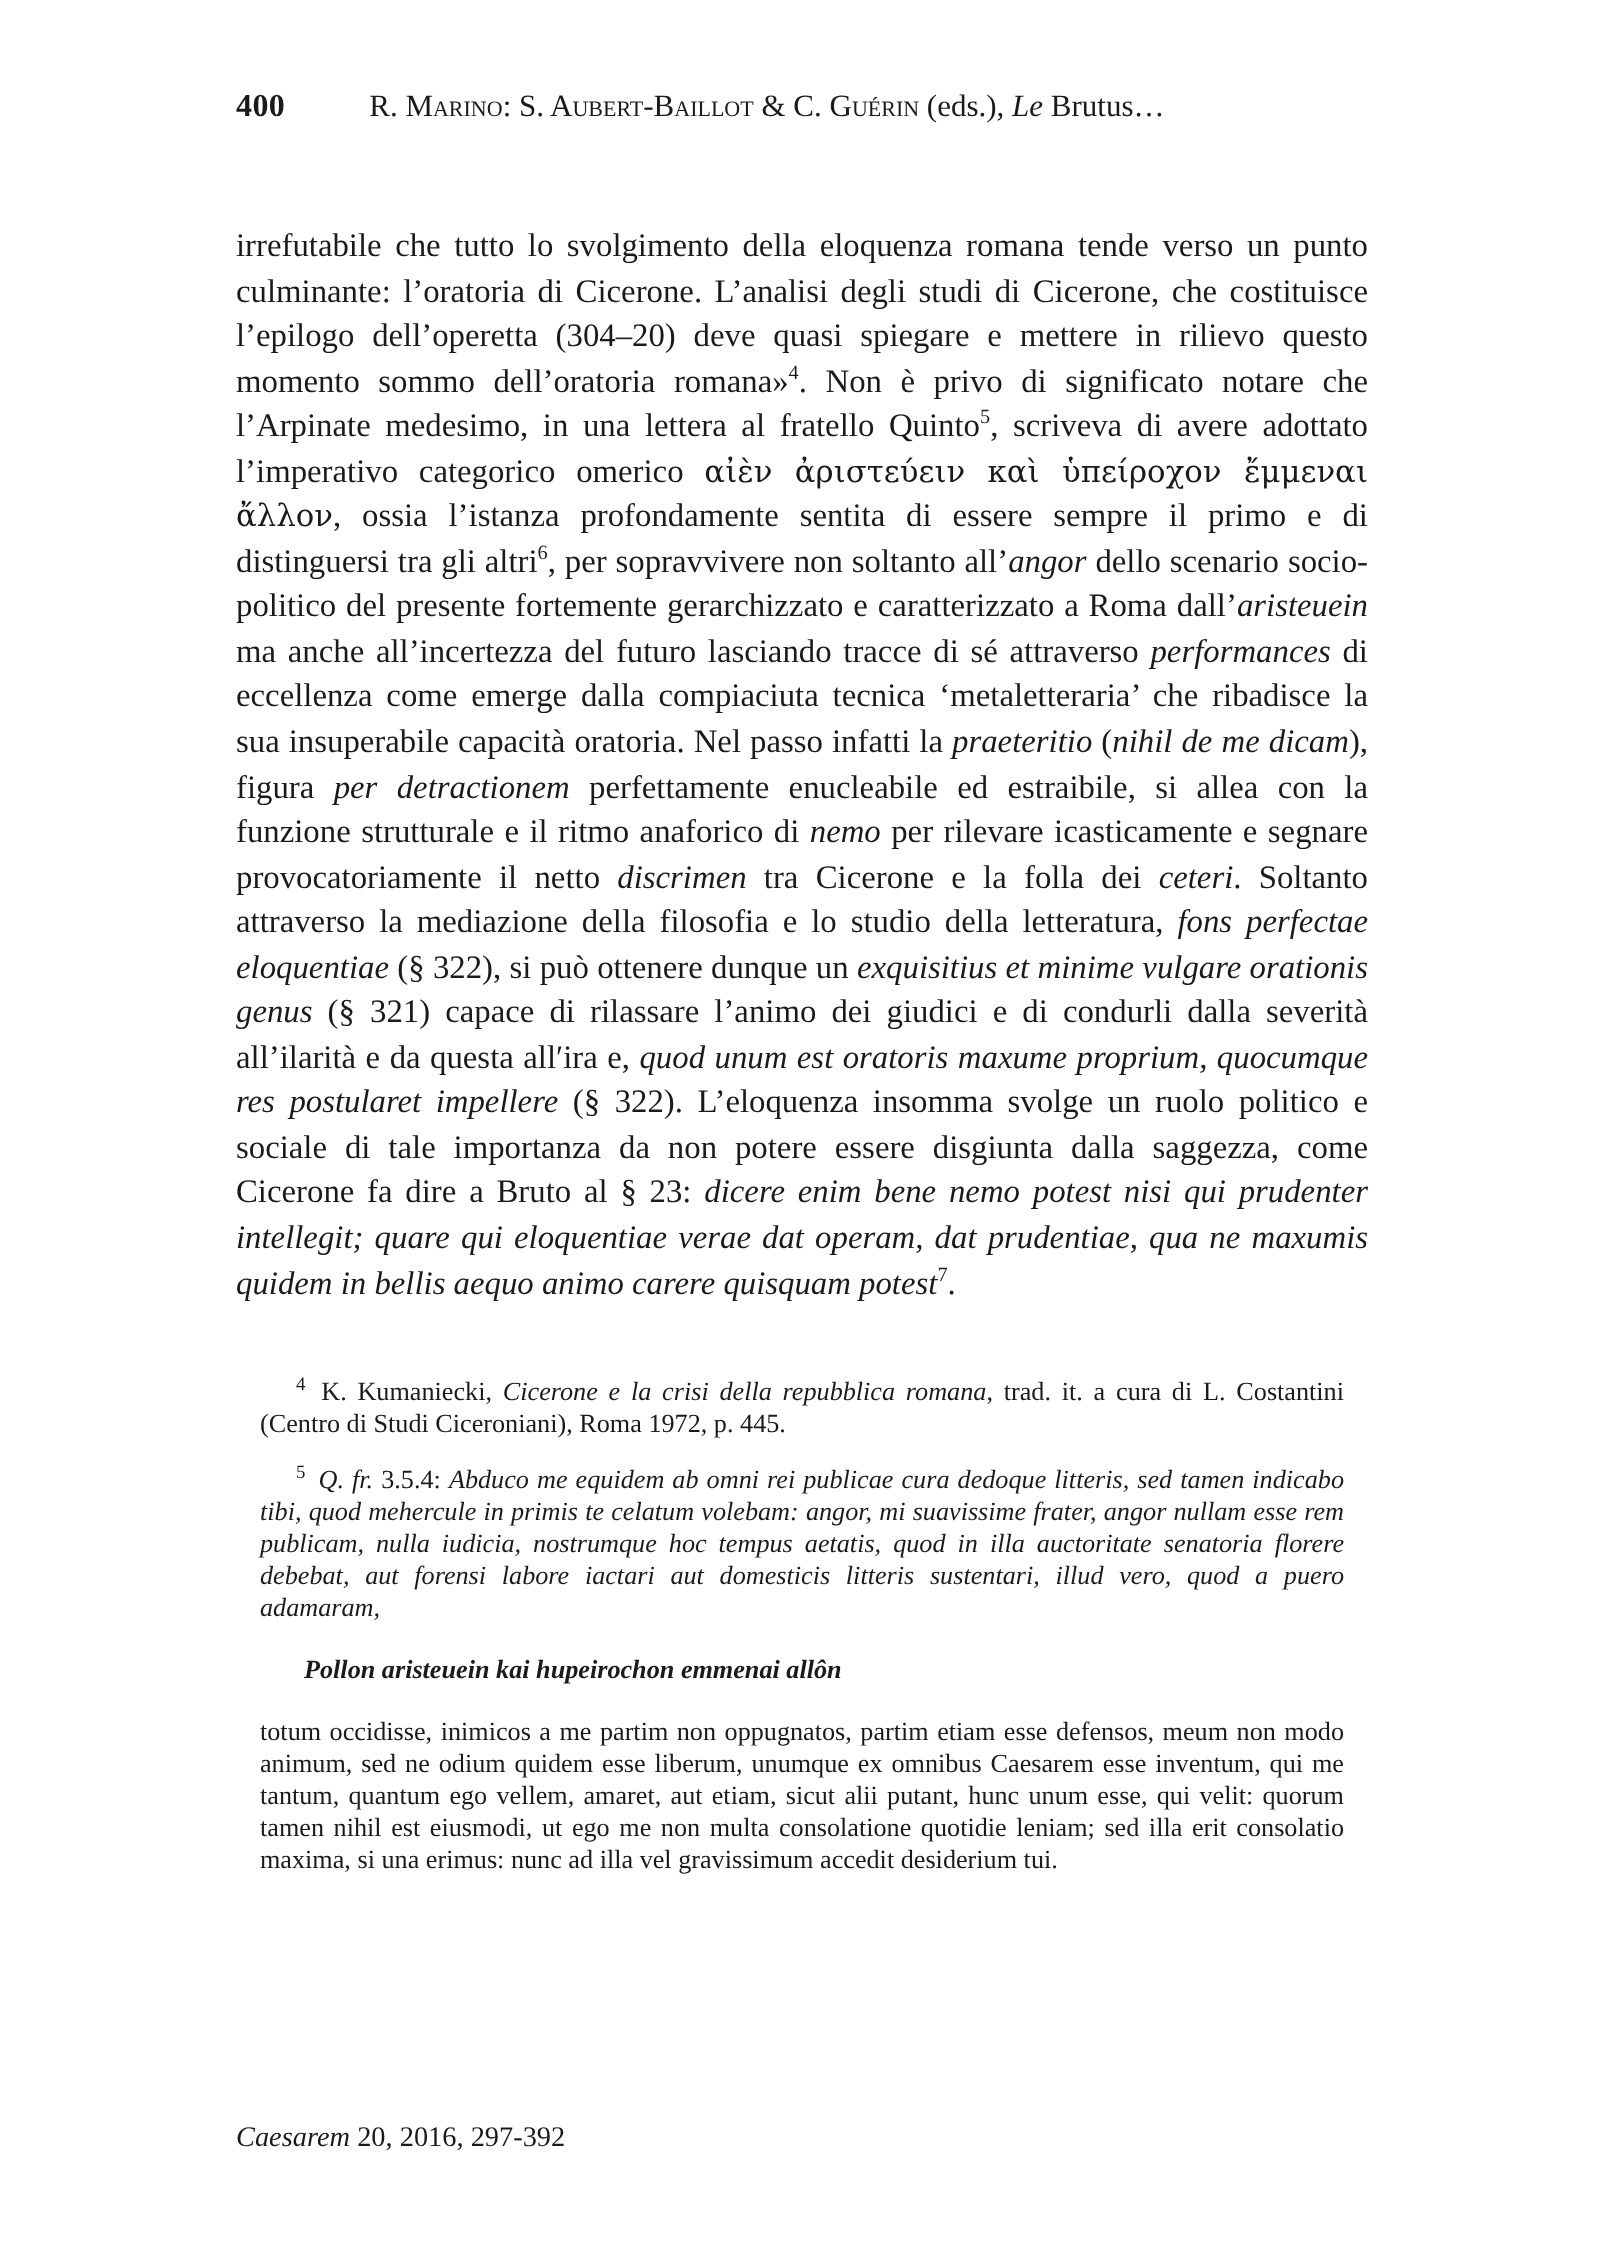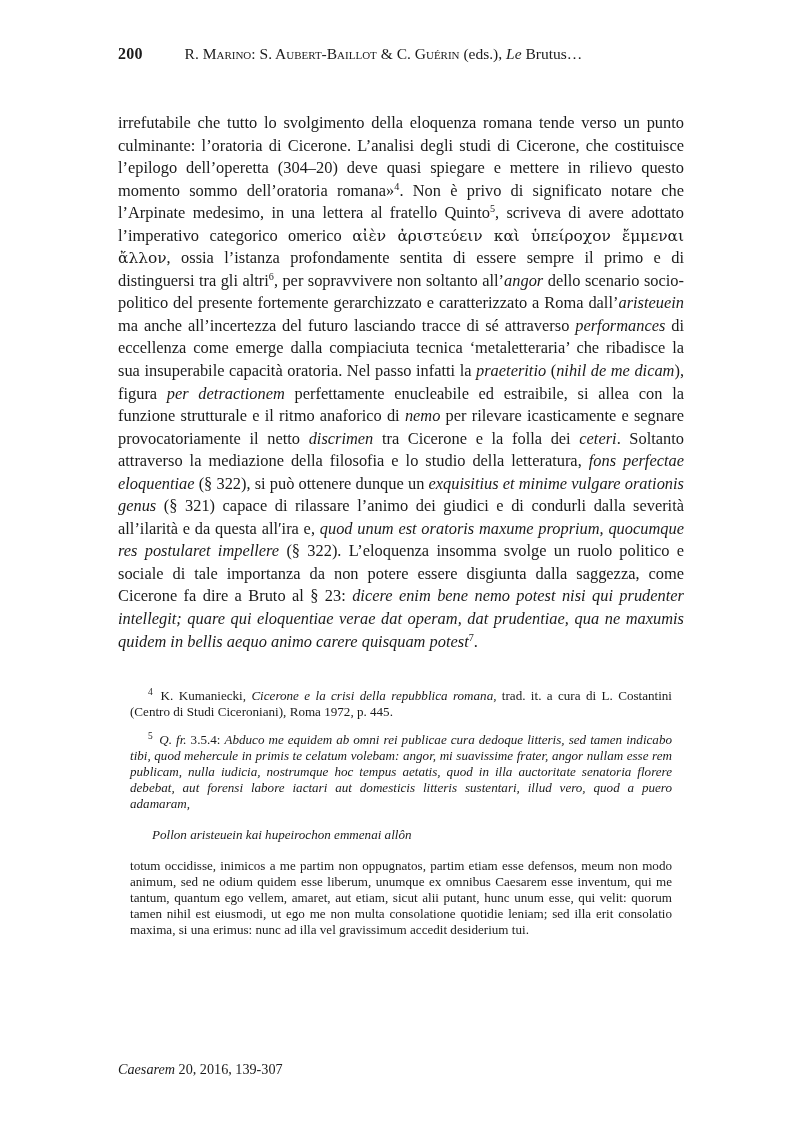--- a/index.html
+++ b/index.html
@@ -88,20 +88,21 @@
   .notes p.blockquote {
     text-indent: 0;
   }
   .notes p.verse {
     text-indent: 0;
     margin-top: 15px;
     margin-bottom: 15px;
     padding-left: 22px;
     font-style: italic;
     text-align: left;
+    font-weight: bold;
   }
   .notes .nref {
     font-size: 0.72em;
     vertical-align: super;
     line-height: 0;
     margin-right: 2.5px;
   }
 
   
   .footer {
@@ -112,36 +113,36 @@
     line-height: 18px;
     white-space: nowrap;
   }
 </style>
 </head>
 <body>
 
 <div class="page">
 
   <div class="runhead">
-    <span class="folio">200</span><span class="authors"><span>R. </span><span class="smallcaps">Marino</span><span>: </span><span class="smallcaps">S. Aubert-Baillot</span><span> &amp; </span><span class="smallcaps">C. Guérin</span><span> (eds.), </span><span class="it">Le</span><span> Brutus…</span></span>
+    <span class="folio">400</span><span class="authors"><span>R. </span><span class="smallcaps">Marino</span><span>: </span><span class="smallcaps">S. Aubert-Baillot</span><span> &amp; </span><span class="smallcaps">C. Guérin</span><span> (eds.), </span><span class="it">Le</span><span> Brutus…</span></span>
   </div>
 
   <div class="body">
     <p><span>irrefutabile che tutto lo svolgimento della eloquenza romana tende verso un punto culminante: l’oratoria di Cicerone. L’analisi degli studi di Cicerone, che costituisce l’epilogo dell’operetta (304–20) deve quasi spiegare e mettere in rilievo questo momento sommo dell’oratoria romana»</span><sup>4</sup><span>. Non è privo di significato notare che l’Arpinate medesimo, in una lettera al fratello Quinto</span><sup>5</sup><span>, scriveva di avere adottato l’imperativo categorico omerico </span><span class="grk">αἰὲν ἀριστεύειν καὶ ὑπείροχον ἔμμεναι ἄλλον</span><span>, ossia l’istanza profondamente sentita di essere sempre il primo e di distinguersi tra gli altri</span><sup>6</sup><span>, per sopravvivere non soltanto all’</span><span class="it">angor</span><span> dello scenario socio-politico del presente fortemente gerarchizzato e caratterizzato a Roma dall’</span><span class="it">aristeuein</span><span> ma anche all’incertezza del futuro lasciando tracce di sé attraverso </span><span class="it">performances</span><span> di eccellenza come emerge dalla compiaciuta tecnica ‘metaletteraria’ che ribadisce la sua insuperabile capacità oratoria. Nel passo infatti la </span><span class="it">praeteritio</span><span> (</span><span class="it">nihil de me dicam</span><span>), figura </span><span class="it">per detractionem</span><span> perfettamente enucleabile ed estraibile, si allea con la funzione strutturale e il ritmo anaforico di </span><span class="it">nemo</span><span> per rilevare icasticamente e segnare provocatoriamente il netto </span><span class="it">discrimen</span><span> tra Cicerone e la folla dei </span><span class="it">ceteri</span><span>. Soltanto attraverso la mediazione della filosofia e lo studio della letteratura, </span><span class="it">fons perfectae eloquentiae</span><span> (§ 322), si può ottenere dunque un </span><span class="it">exquisitius et minime vulgare orationis genus</span><span> (§ 321) capace di rilassare l’animo dei giudici e di condurli dalla severità all’ilarità e da questa all′ira e, </span><span class="it">quod unum est oratoris maxume proprium, quocumque res postularet impellere</span><span> (§ 322). L’eloquenza insomma svolge un ruolo politico e sociale di tale importanza da non potere essere disgiunta dalla saggezza, come Cicerone fa dire a Bruto al § 23: </span><span class="it">dicere enim bene nemo potest nisi qui prudenter intellegit; quare qui eloquentiae verae dat operam, dat prudentiae, qua ne maxumis quidem in bellis aequo animo carere quisquam potest</span><sup>7</sup><span>.</span></p>
   </div>
 
   <div class="notes">
 
     <p><span class="nref">4</span><span> K. Kumaniecki, </span><span class="it">Cicerone e la crisi della repubblica romana</span><span>, trad. it. a cura di L. Costantini (Centro di Studi Ciceroniani), Roma 1972, p. 445.</span></p>
 
     <p><span class="nref">5</span><span class="it"> Q. fr.</span><span> 3.5.4: </span><span class="it">Abduco me equidem ab omni rei publicae cura dedoque litteris, sed tamen indicabo tibi, quod mehercule in primis te celatum volebam: angor, mi suavissime frater, angor nullam esse rem publicam, nulla iudicia, nostrumque hoc tempus aetatis, quod in illa auctoritate senatoria florere debebat, aut forensi labore iactari aut domesticis litteris sustentari, illud vero, quod a puero adamaram,</span></p>
 
     <p class="verse">Pollon aristeuein kai hupeirochon emmenai allôn</p>
 
     <p class="blockquote">totum occidisse, inimicos a me partim non oppugnatos, partim etiam esse defensos, meum non modo animum, sed ne odium quidem esse liberum, unumque ex omnibus Caesarem esse inventum, qui me tantum, quantum ego vellem, amaret, aut etiam, sicut alii putant, hunc unum esse, qui velit: quorum tamen nihil est eiusmodi, ut ego me non multa consolatione quotidie leniam; sed illa erit consolatio maxima, si una erimus: nunc ad illa vel gravissimum accedit desiderium tui.</p>
 
 
 
   </div>
 
-  <div class="footer"><span class="it">Caesarem</span><span> 20, 2016, 139-307</span></div>
+  <div class="footer"><span class="it">Caesarem</span><span> 20, 2016, 297-392</span></div>
 
 </div>
 
 </body></html>

